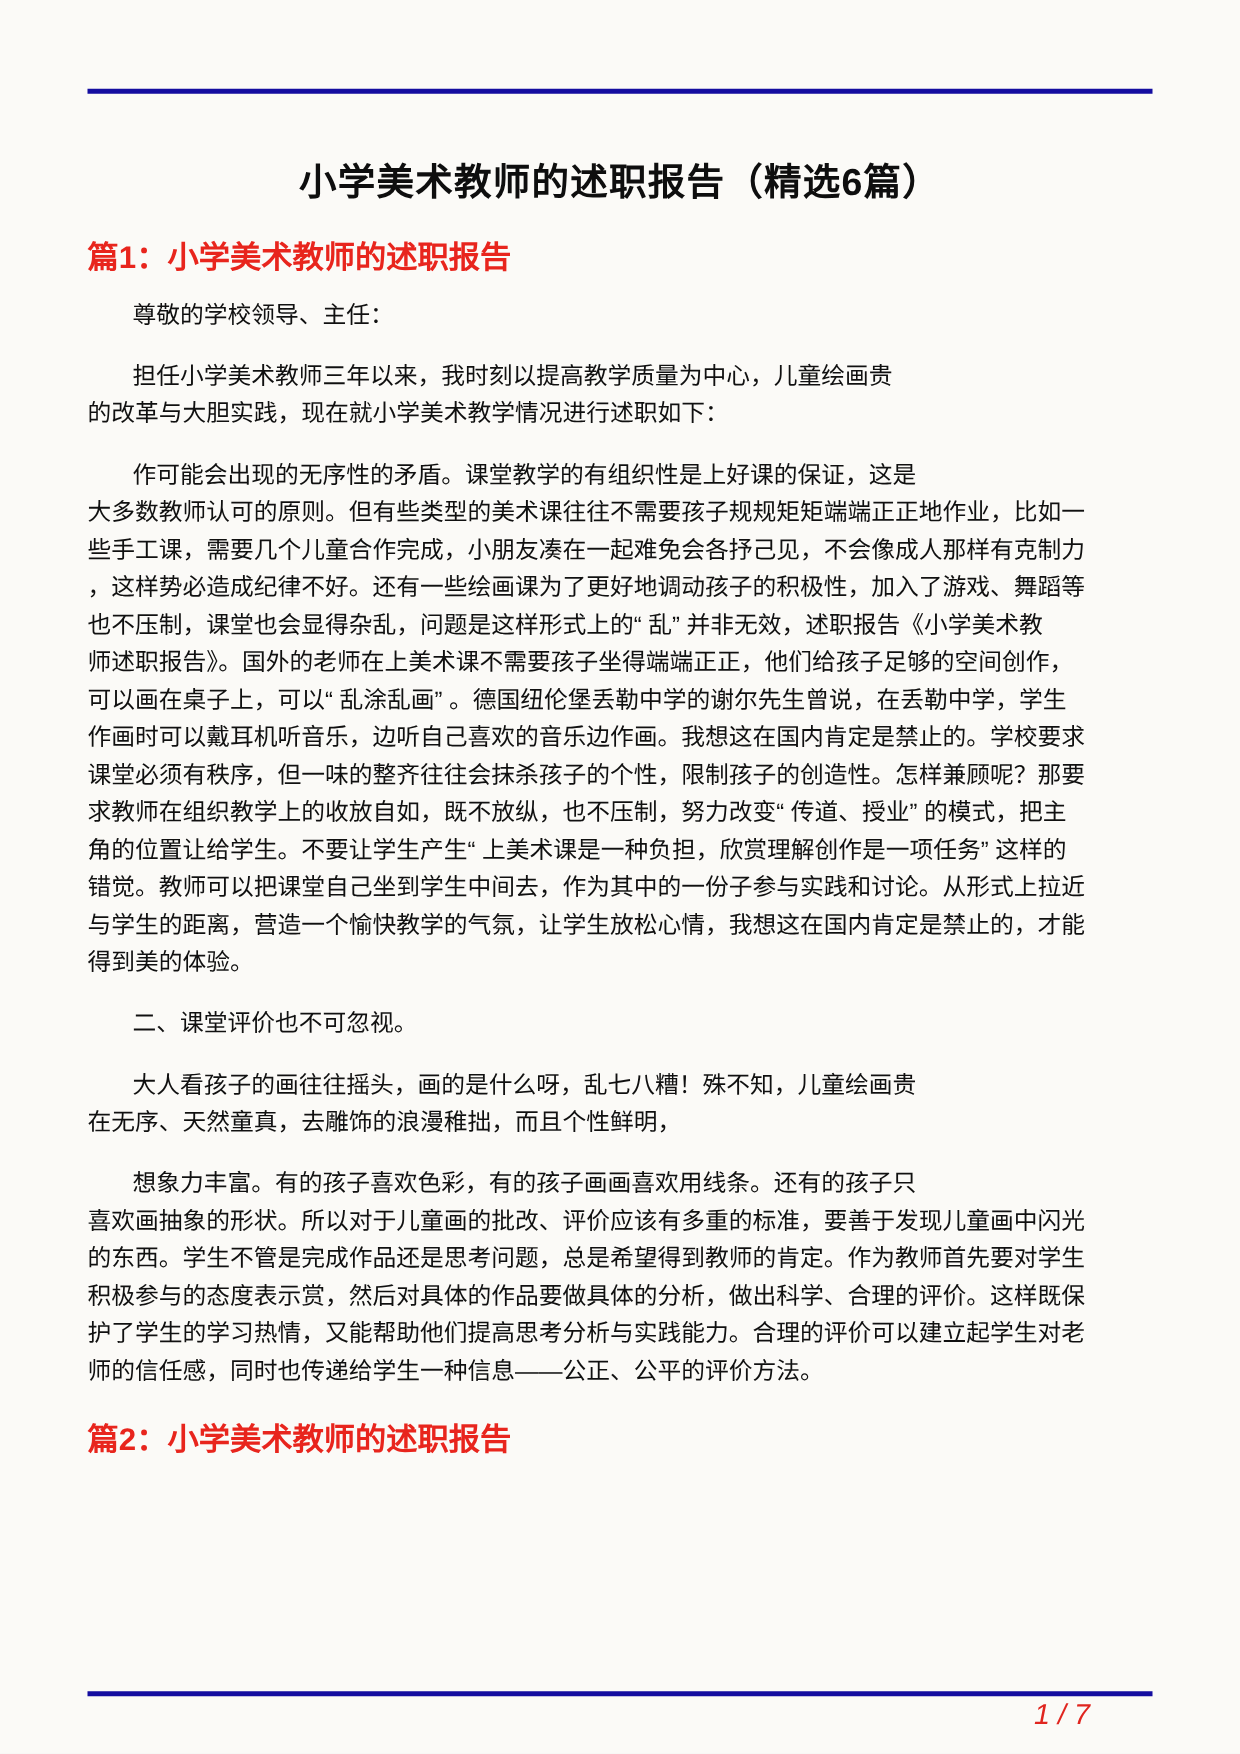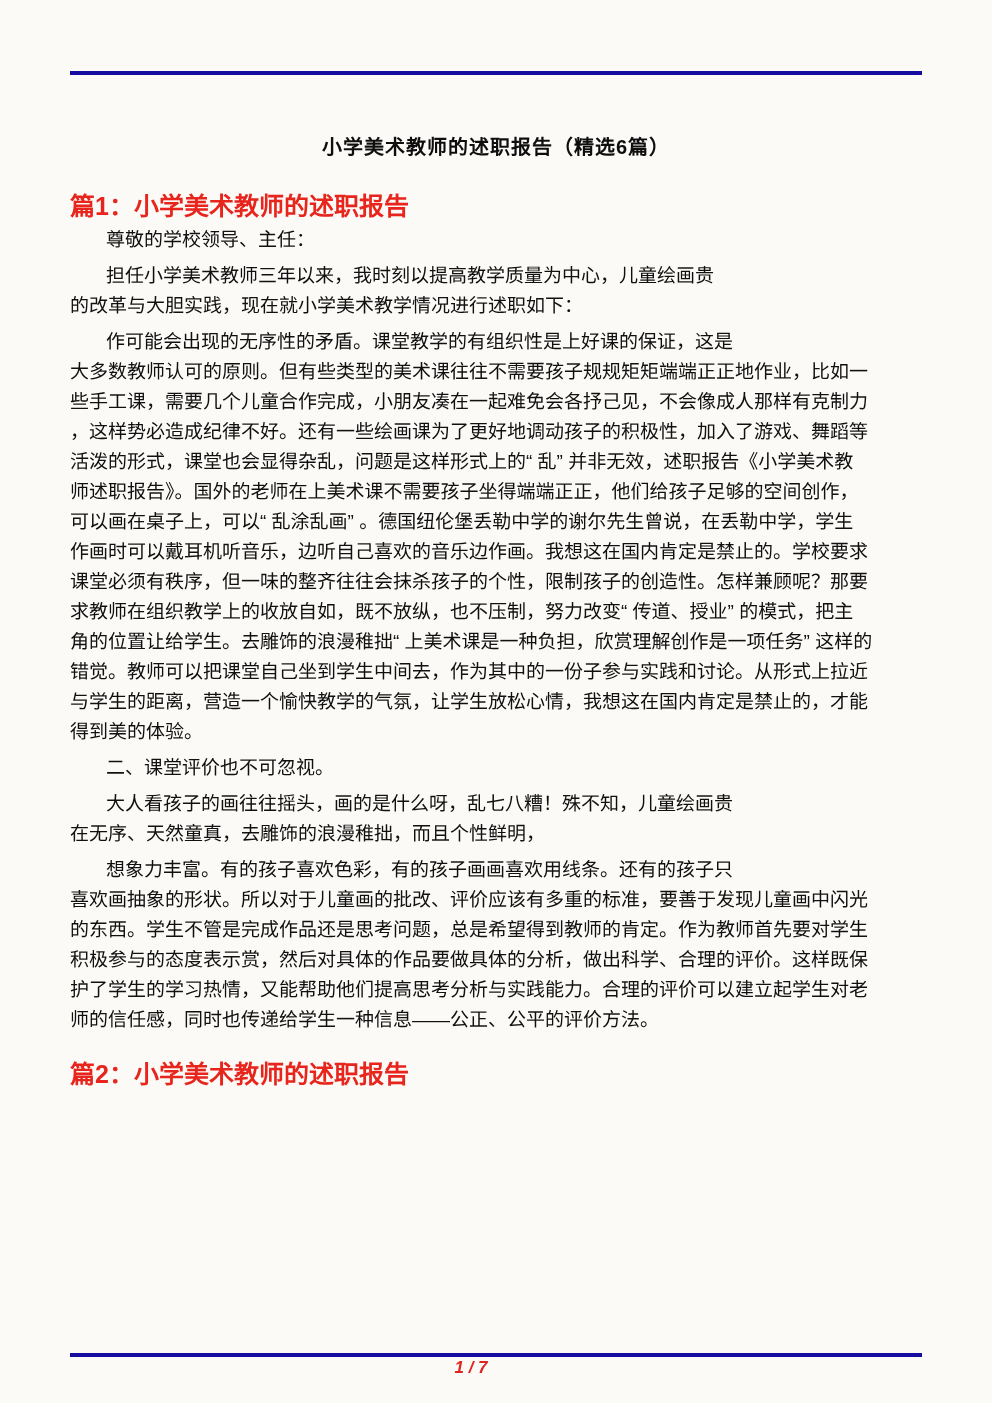--- a/index.html
+++ b/index.html
@@ -26,54 +26,54 @@
   .rule-top { top: 71px; }
   .rule-bottom { top: 1353px; }
   .content {
     position: absolute;
     top: 0;
     left: 70px;
     width: 852px;
   }
   .doc-title {
     margin: 127px 0 0 0;
-    font-size: 20px;
+    font-size: 30px;
     line-height: 40px;
     font-weight: bold;
     text-align: center;
     color: #0e0e0e;
     letter-spacing: 1px;
   }
   .section-heading {
     margin: 26px 0 0 0;
     font-size: 25px;
     line-height: 26px;
     font-weight: bold;
     color: var(--heading-red, #e8251d);
   }
   .paragraph {
-    margin: 6px 0 0 0;
+    margin: 19px 0 0 0;
     font-size: 19px;
     line-height: 30px;
   }
   .paragraph .line {
     white-space: nowrap;
   }
   .paragraph .line.indent {
     padding-left: 36px;
   }
   .page-indicator {
     position: absolute;
     top: 1358px;
     left: 70px;
     width: 802px;
-    text-align: center;
-    font-size: 17px;
+    text-align: right;
+    font-size: 23px;
     font-style: italic;
-    font-weight: 700;
+    font-weight: 400;
     color: var(--footer-red, #e0251f);
   }
 </style>
 </head>
 <body>
 
 <div class="page" style="--page-bg: #fbfaf7; --rule-blue: #140da0; --heading-red: #e8251d; --footer-red: #e0251f; --text-color: #101010;">
   <div class="rule rule-top"></div>
 
   <div class="content">
@@ -85,27 +85,27 @@
         </div>
         <div class="paragraph">
           <div class="line indent">担任小学美术教师三年以来，我时刻以提高教学质量为中心，儿童绘画贵</div>
           <div class="line">的改革与大胆实践，现在就小学美术教学情况进行述职如下：</div>
         </div>
         <div class="paragraph">
           <div class="line indent">作可能会出现的无序性的矛盾。课堂教学的有组织性是上好课的保证，这是</div>
           <div class="line">大多数教师认可的原则。但有些类型的美术课往往不需要孩子规规矩矩端端正正地作业，比如一</div>
           <div class="line">些手工课，需要几个儿童合作完成，小朋友凑在一起难免会各抒己见，不会像成人那样有克制力</div>
           <div class="line">，这样势必造成纪律不好。还有一些绘画课为了更好地调动孩子的积极性，加入了游戏、舞蹈等</div>
-          <div class="line">活泼的形式，课堂也会显得杂乱，问题是这样形式上的“ 乱” 并非无效，述职报告《小学美术教</div>
+          <div class="line">也不压制，课堂也会显得杂乱，问题是这样形式上的“ 乱” 并非无效，述职报告《小学美术教</div>
           <div class="line">师述职报告》。国外的老师在上美术课不需要孩子坐得端端正正，他们给孩子足够的空间创作，</div>
           <div class="line">可以画在桌子上，可以“ 乱涂乱画” 。德国纽伦堡丢勒中学的谢尔先生曾说，在丢勒中学，学生</div>
           <div class="line">作画时可以戴耳机听音乐，边听自己喜欢的音乐边作画。我想这在国内肯定是禁止的。学校要求</div>
           <div class="line">课堂必须有秩序，但一味的整齐往往会抹杀孩子的个性，限制孩子的创造性。怎样兼顾呢？那要</div>
           <div class="line">求教师在组织教学上的收放自如，既不放纵，也不压制，努力改变“ 传道、授业” 的模式，把主</div>
-          <div class="line">角的位置让给学生。去雕饰的浪漫稚拙“ 上美术课是一种负担，欣赏理解创作是一项任务” 这样的</div>
+          <div class="line">角的位置让给学生。不要让学生产生“ 上美术课是一种负担，欣赏理解创作是一项任务” 这样的</div>
           <div class="line">错觉。教师可以把课堂自己坐到学生中间去，作为其中的一份子参与实践和讨论。从形式上拉近</div>
           <div class="line">与学生的距离，营造一个愉快教学的气氛，让学生放松心情，我想这在国内肯定是禁止的，才能</div>
           <div class="line">得到美的体验。</div>
         </div>
         <div class="paragraph">
           <div class="line indent">二、课堂评价也不可忽视。</div>
         </div>
         <div class="paragraph">
           <div class="line indent">大人看孩子的画往往摇头，画的是什么呀，乱七八糟！殊不知，儿童绘画贵</div>
           <div class="line">在无序、天然童真，去雕饰的浪漫稚拙，而且个性鲜明，</div>

